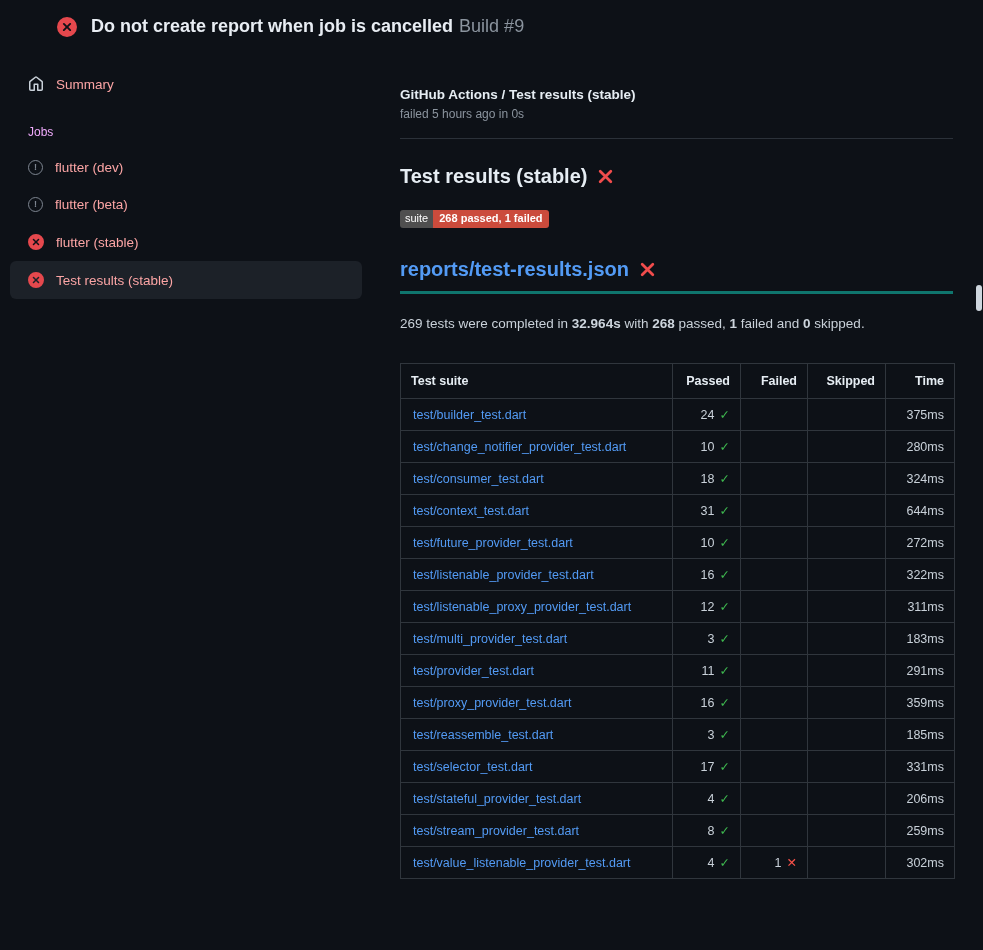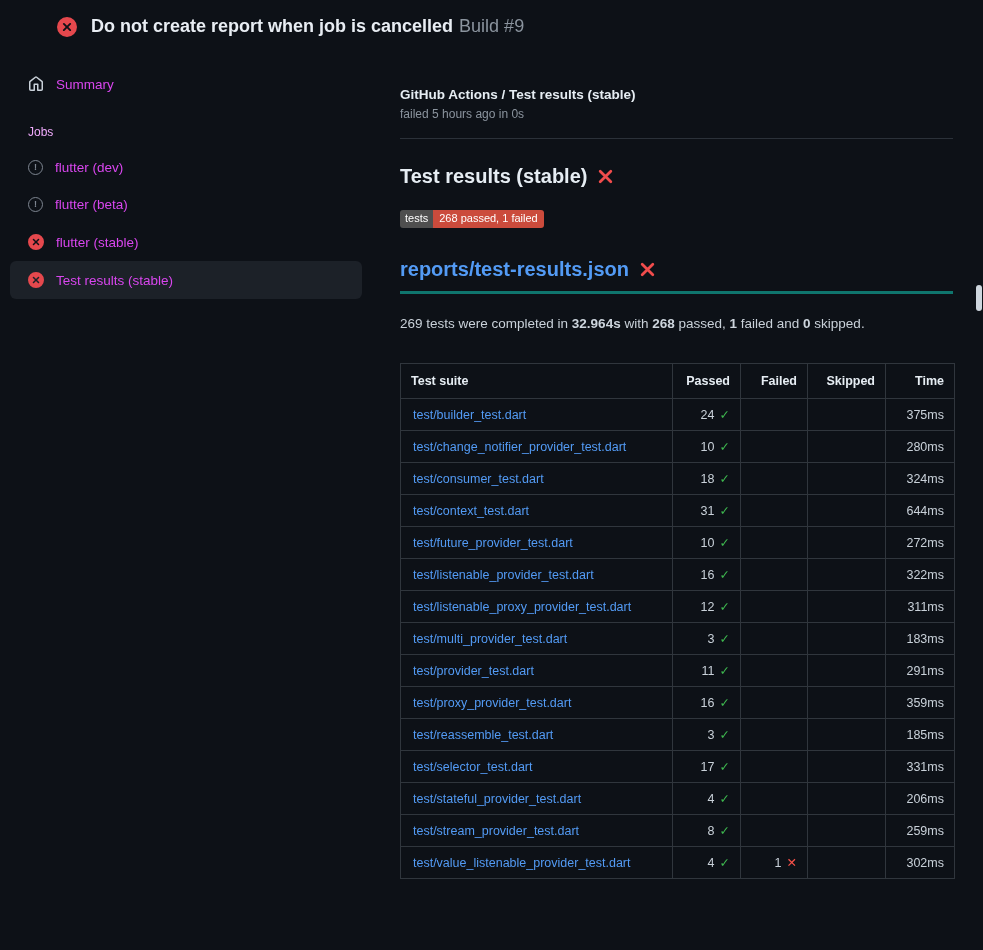--- a/index.html
+++ b/index.html
@@ -24,21 +24,21 @@
 
   
   .layout { display: flex; align-items: flex-start; }
   .sidebar { width: 376px; flex-shrink: 0; padding: 14px 14px 0 10px; }
   .content { flex: 1; padding: 36px 30px 0 24px; min-width: 0; }
 
   
   .side-item {
     display: flex; align-items: center; gap: 12px;
     padding: 11px 18px; border-radius: 6px;
-    font-size: 13.5px; color: #d946ef; cursor: pointer;
+    font-size: 13.5px; color: #fca5a5; cursor: pointer;
   }
   .side-item.selected { background: #1c2128; }
   .jobs-label { color: #f0abfc; font-size: 12px; padding: 22px 18px 10px 18px; }
 
   .neutral-circle {
     width: 15px; height: 15px; border: 1.5px solid #7d8590; border-radius: 50%;
     color: #7d8590; font-size: 9px; font-weight: 700; line-height: 1;
   }
   .neutral-circle::before { content: "!"; }
 
@@ -47,21 +47,21 @@
   .status-line { font-size: 12px; color: #8b949e; margin-top: 5px; }
   .divider { border: none; border-top: 1px solid #2b3139; margin-top: 17px; }
 
   .section-title {
     margin-top: 26px; display: flex; align-items: center; gap: 10px;
     font-size: 20px; font-weight: 700; color: #e6edf3;
   }
 
   .badge { display: inline-flex; margin-top: 22px; font-size: 11px; line-height: 1; }
   .badge-label { background: #4f4f4f; color: #ffffff; padding: 3px 5px 4px; border-radius: 3px 0 0 3px; }
-  .badge-value { background: #cb4b3c; color: #ffffff; padding: 3px 6px 4px; border-radius: 0 3px 3px 0; }
+  .badge-value { background: #cb4b3c; color: #ffffff; padding: 3px 6px 4px; border-radius: 0 3px 3px 0; font-weight: bold; }
 
   .report-title {
     margin-top: 30px; padding-bottom: 10px; border-bottom: 3px solid #0f766e;
     display: flex; align-items: center; gap: 10px;
     font-size: 20px; font-weight: 700;
   }
   .report-title a { color: #539bf5; text-decoration: none; }
 
   .summary-line { margin-top: 22px; font-size: 13.5px; color: #c9d1d9; }
   .summary-line b { font-weight: 700; color: #cdd5dd; }
@@ -150,21 +150,21 @@
       <h2 class="section-title">
         <span>Test results (stable)</span>
         <span class="icon">
           <svg width="17" height="17" viewBox="0 0 16 16">
               <path d="M3 3 L13 13 M13 3 L3 13" stroke="#f14c4c" stroke-width="2.6" stroke-linecap="round" fill="none"></path>
             </svg>
         </span>
       </h2>
 
       <div class="badge">
-        <span class="badge-label">tests</span>
+        <span class="badge-label">suite</span>
           <span class="badge-value">268 passed, 1 failed</span>
       </div>
 
       <h2 class="report-title">
         <a href="#">reports/test-results.json</a>
         <span class="icon">
           <svg width="17" height="17" viewBox="0 0 16 16">
               <path d="M3 3 L13 13 M13 3 L3 13" stroke="#f14c4c" stroke-width="2.6" stroke-linecap="round" fill="none"></path>
             </svg>
         </span>

